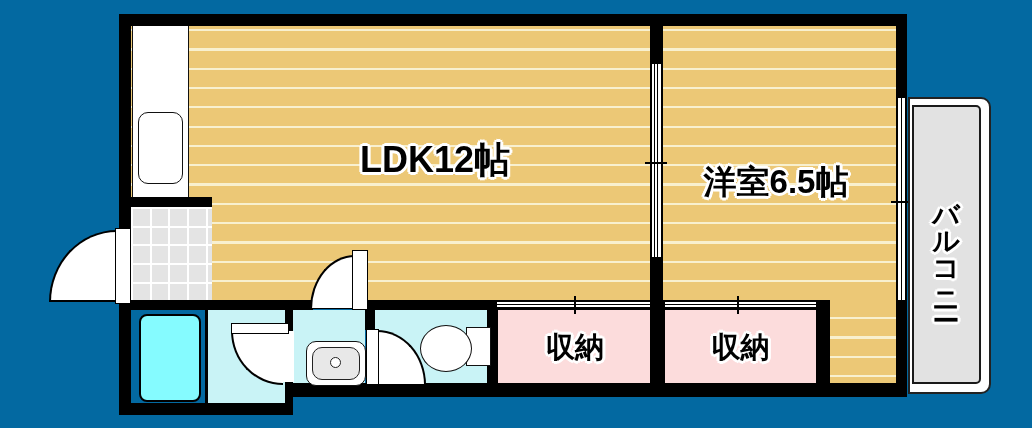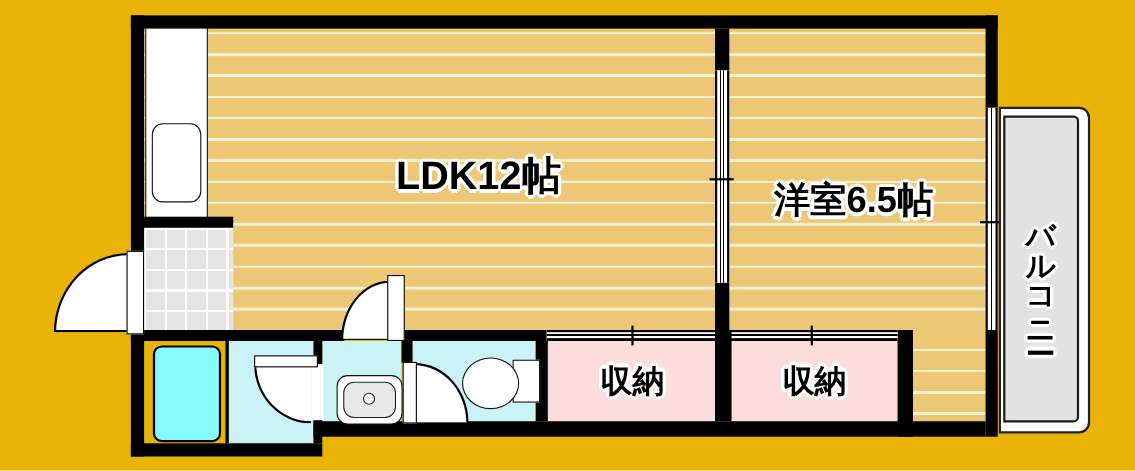--- a/index.html
+++ b/index.html
@@ -1,16 +1,16 @@
 <!DOCTYPE html>
 <html style="--wall: #000000; --floor: #ecc876; --floor_stripe: #f8f0cf; --tile: #e4e4e4; --tile_line: #ffffff; --balcony: #e2e2e2; --wet: #c9f3f6; --bathtub: #85fbff; --closet: #fcdcdc;"><head>
 <meta charset="utf-8">
 <style>
   html,body{margin:0;padding:0;background:#fff;}
-  #plan{position:relative;width:1032px;height:428px;background:#eab308;overflow:hidden;
+  #plan{position:relative;width:1032px;height:428px;background:#0369a1;overflow:hidden;
         font-family:"Liberation Sans","DejaVu Sans",sans-serif;}
   .abs{position:absolute;}
   .wall{position:absolute;background:var(--wall,#000);}
   .floor{position:absolute;background-color:var(--floor,#ecc876);
          background-image:repeating-linear-gradient(to bottom,
            transparent 0 17px, var(--floor_stripe,#f8f0cf) 17px 19.3px);}
   .tile{position:absolute;background-color:var(--tile,#e4e4e4);
         background-image:
           repeating-linear-gradient(to right,var(--tile_line,#fff) 0 2px,transparent 2px 18.7px),
           repeating-linear-gradient(to bottom,var(--tile_line,#fff) 0 2px,transparent 2px 18.7px);}

